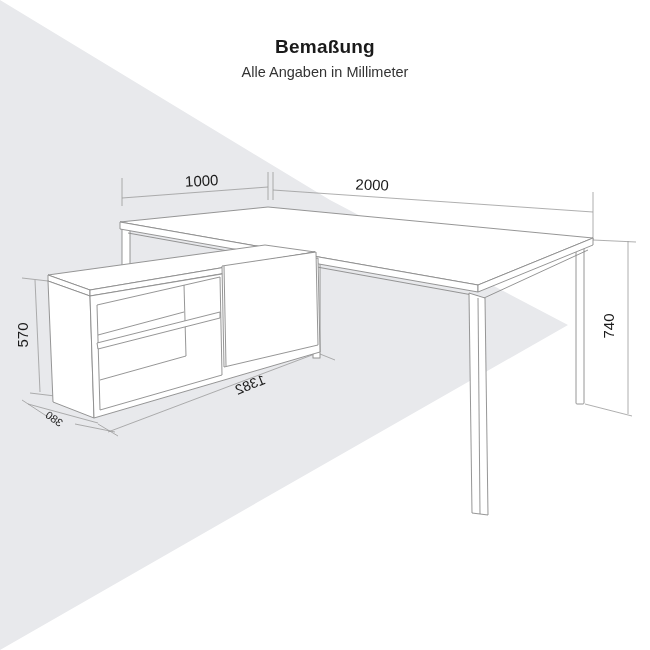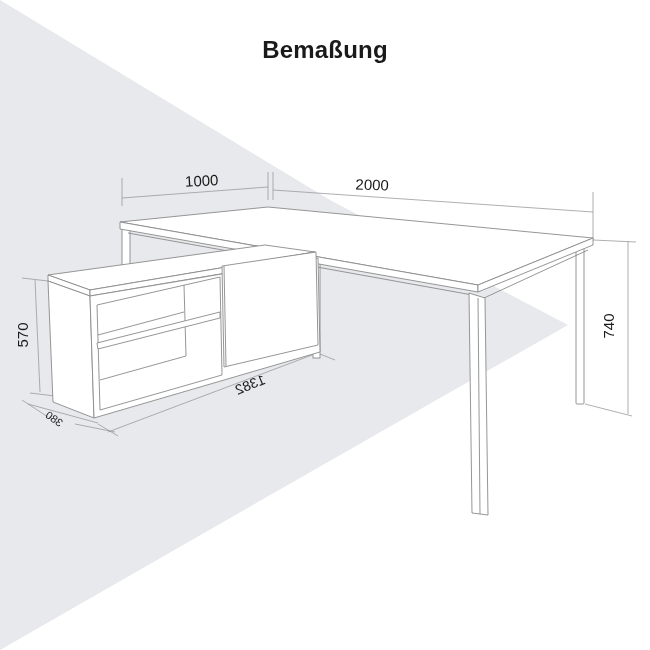--- a/index.html
+++ b/index.html
@@ -1,19 +1,19 @@
 <!DOCTYPE html>
 <html><head>
   <meta charset="utf-8">
   <style>
     html, body { margin: 0; padding: 0; background: #ffffff; }
     body { width: 650px; height: 650px; position: relative; overflow: hidden; font-family: "Liberation Sans", sans-serif; }
     .stage { position: absolute; left: 0; top: 0; width: 650px; height: 650px; }
     .header { position: absolute; left: 0; top: 36px; width: 650px; text-align: center; z-index: 2; }
-    .title { font-family: "Liberation Sans", sans-serif; font-weight: bold; font-size: 24px; color: #1a1a1a; letter-spacing: 0.2px; }
+    .title { font-family: "Liberation Sans", sans-serif; font-weight: bold; font-size: 19px; color: #1a1a1a; letter-spacing: 0.2px; }
     .subtitle { font-family: "Liberation Sans", sans-serif; font-size: 14.5px; color: #333333; margin-top: 6px; }
     svg text { font-family: "Liberation Sans", sans-serif; fill: #1a1a1a; }
   </style>
 </head>
 <body>
 
 <div class="stage">
   <svg width="650" height="650" viewBox="0 0 650 650">
 
     <polygon points="0,0 330,200 568,325 300,478 0,650" fill="#e8e9ec"></polygon>
@@ -89,14 +89,15 @@
     <text x="202" y="186" font-size="15" text-anchor="middle" transform="rotate(-3 202 186)">1000</text>
     <text x="372" y="190" font-size="15" text-anchor="middle" transform="rotate(2 372 190)">2000</text>
     <text x="614" y="326" font-size="15" text-anchor="middle" transform="rotate(-90 614 326)">740</text>
     <text x="33" y="340" font-size="15" text-anchor="middle" transform="rotate(-90 28 340)">570</text>
     <text x="252" y="389" font-size="14" text-anchor="middle" transform="rotate(-22 252 389) scale(-1,1) translate(-504,0)">1382</text>
     <text x="52" y="422" font-size="11" text-anchor="middle" transform="rotate(35 52 422) scale(-1,1) translate(-104,0)">380</text>
   </svg>
 
   <div class="header">
     <div class="title">Bemaßung</div>
+    <div class="subtitle">Alle Angaben in Millimeter</div>
   </div>
 </div>
 
 </body></html>

